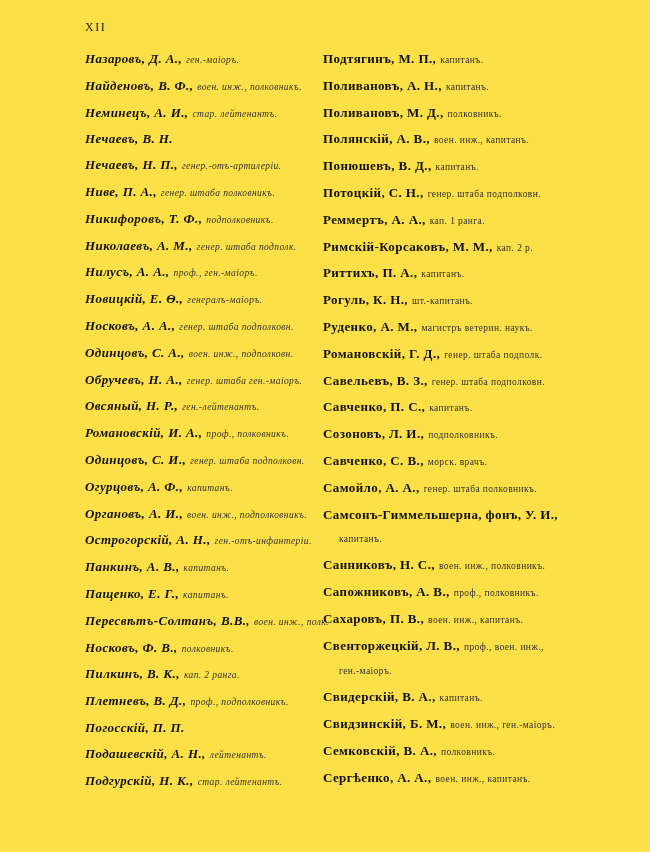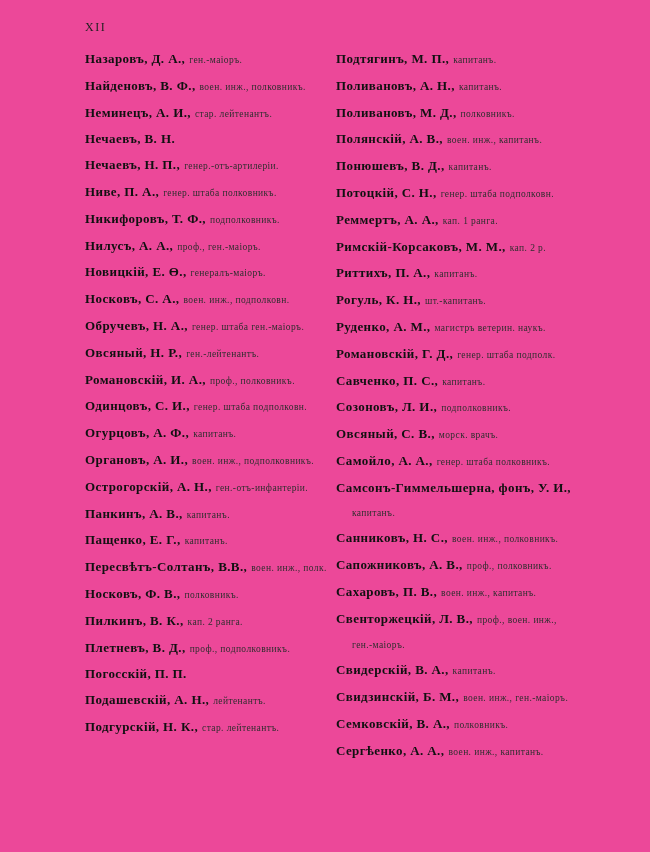--- a/index.html
+++ b/index.html
@@ -4,40 +4,40 @@
 <style>
   html, body {
     margin: 0;
     padding: 0;
     background: #ffffff;
   }
   .book-page {
     position: relative;
     width: 650px;
     height: 852px;
-    background: #ec4899;
+    background: #fde047;
     font-family: "Liberation Serif", serif;
     color: #1a1a1a;
     overflow: hidden;
   }
   .page-number {
     position: absolute;
     top: 20px;
     left: 85px;
     font-size: 12px;
     letter-spacing: 1.5px;
     color: #222;
   }
   .column {
     position: absolute;
     top: 50px;
     width: 262px;
   }
-  .column-left  { left: 85px; }
-  .column-right { left: 336px; }
+  .column-left  { left: 85px; font-style: italic; }
+  .column-right { left: 323px; }
   .entry {
     line-height: 16px;
     margin-bottom: 8.8px;
     white-space: nowrap;
   }
   .entry-name {
     font-weight: bold;
     font-size: 13px;
     letter-spacing: 0.4px;
     color: #111;
@@ -99,36 +99,46 @@
     <span class="entry-rank">генер. штаба полковникъ.</span>
     
   </div>
 
   <div class="entry">
     <span class="entry-name">Никифоровъ, Т. Ф.,</span>
     <span class="entry-rank">подполковникъ.</span>
     
   </div>
 
+  <div class="entry">
+    <span class="entry-name">Николаевъ, А. М.,</span>
+    <span class="entry-rank">генер. штаба подполк.</span>
+    
+  </div>
 
   <div class="entry">
     <span class="entry-name">Нилусъ, А. А.,</span>
     <span class="entry-rank">проф., ген.-маіоръ.</span>
     
   </div>
 
   <div class="entry">
     <span class="entry-name">Новицкій, Е. Ѳ.,</span>
     <span class="entry-rank">генералъ-маіоръ.</span>
     
   </div>
 
-
-  <div class="entry">
-    <span class="entry-name">Носковъ, С. А.,</span>
+  <div class="entry">
+    <span class="entry-name">Носковъ, А. А.,</span>
+    <span class="entry-rank">генер. штаба подполковн.</span>
+    
+  </div>
+
+  <div class="entry">
+    <span class="entry-name">Одинцовъ, С. А.,</span>
     <span class="entry-rank">воен. инж., подполковн.</span>
     
   </div>
 
   <div class="entry">
     <span class="entry-name">Обручевъ, Н. А.,</span>
     <span class="entry-rank">генер. штаба ген.-маіоръ.</span>
     
   </div>
 
@@ -290,35 +300,40 @@
     <span class="entry-rank">магистръ ветерин. наукъ.</span>
     
   </div>
 
   <div class="entry">
     <span class="entry-name">Романовскій, Г. Д.,</span>
     <span class="entry-rank">генер. штаба подполк.</span>
     
   </div>
 
+  <div class="entry">
+    <span class="entry-name">Савельевъ, В. З.,</span>
+    <span class="entry-rank">генер. штаба подполковн.</span>
+    
+  </div>
 
   <div class="entry">
     <span class="entry-name">Савченко, П. С.,</span>
     <span class="entry-rank">капитанъ.</span>
     
   </div>
 
   <div class="entry">
     <span class="entry-name">Созоновъ, Л. И.,</span>
     <span class="entry-rank">подполковникъ.</span>
     
   </div>
 
   <div class="entry">
-    <span class="entry-name">Овсяный, С. В.,</span>
+    <span class="entry-name">Савченко, С. В.,</span>
     <span class="entry-rank">морск. врачъ.</span>
     
   </div>
 
   <div class="entry">
     <span class="entry-name">Самойло, А. А.,</span>
     <span class="entry-rank">генер. штаба полковникъ.</span>
     
   </div>
 

